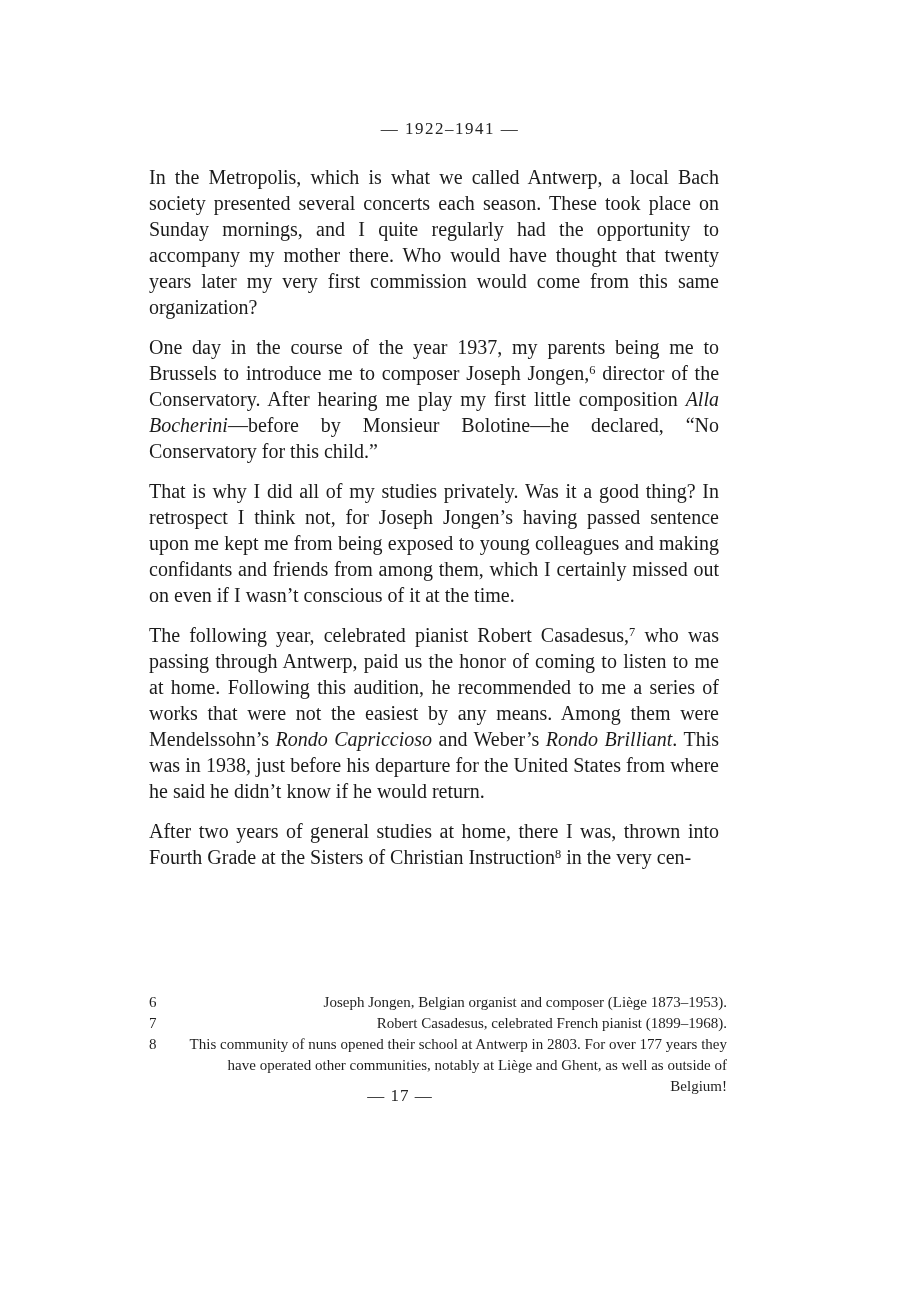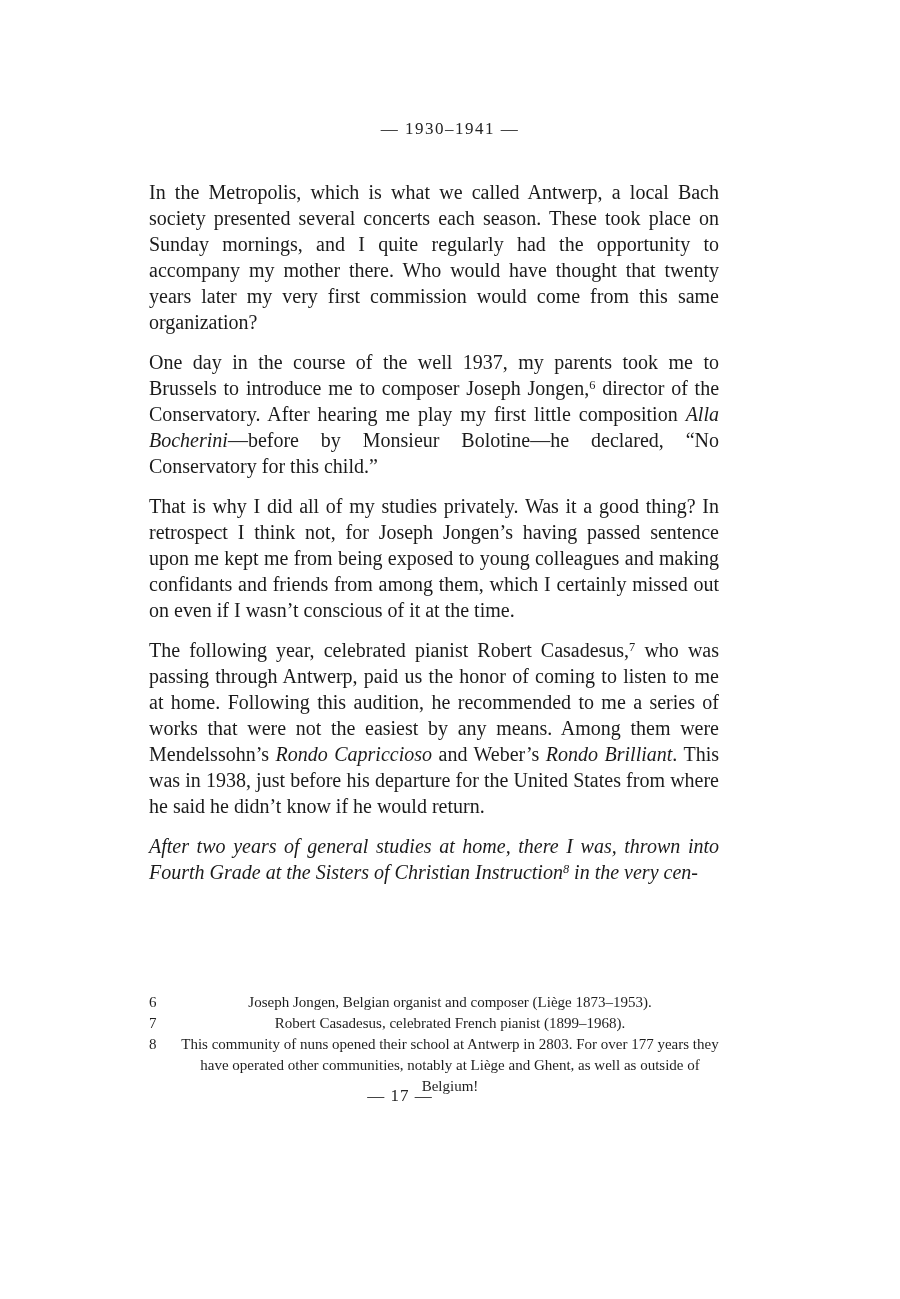--- a/index.html
+++ b/index.html
@@ -21,34 +21,33 @@
     top: 119px;
     left: 0;
     width: 900px;
     text-align: center;
     font-size: 17px;
     letter-spacing: 1.5px;
     color: #222222;
   }
   .body-text {
     position: absolute;
-    top: 179px;
+    top: 164px;
     left: 149px;
     width: 570px;
   }
   .body-text p {
     margin: 0 0 14px 0;
     font-size: 20px;
     line-height: 26px;
     text-align: justify;
     hyphens: none;
   }
   .body-text p:last-child {
     margin-bottom: 8px;
-    font-style: italic;
   }
   .italic {
     font-style: italic;
   }
   .sup {
     font-size: 62%;
     position: relative;
     top: -0.45em;
     line-height: 0;
   }
@@ -62,43 +61,43 @@
     display: flex;
     font-size: 15px;
     line-height: 21px;
     color: #1e1e1e;
   }
   .fn-num {
     flex: 0 0 24px;
   }
   .fn-text {
     flex: 1 1 auto;
-    text-align: center;
+    text-align: right;
   }
   .folio {
     position: absolute;
     top: 1086px;
     left: 0;
     width: 800px;
     text-align: center;
     font-size: 17px;
     letter-spacing: 1px;
     color: #222222;
   }
 </style>
 </head>
 <body>
 
 <div class="page">
 
-  <div class="running-head">— 1930–1941 —</div>
+  <div class="running-head">— 1922–1941 —</div>
 
   <div class="body-text">
     <p><span>In the Metropolis, which is what we called Antwerp, a local Bach society presented several concerts each season. These took place on Sunday mornings, and I quite regularly had the opportunity to accompany my mother there. Who would have thought that twenty years later my very first commission would come from this same organization?</span></p>
-    <p><span>One day in the course of the well 1937, my parents took me to Brussels to introduce me to composer Joseph Jongen,</span><span class="sup">6</span><span> director of the Conservatory. After hearing me play my first little composition </span><span class="italic">Alla Bocherini</span><span>—before by Monsieur Bolotine—he declared, “No Conservatory for this child.”</span></p>
+    <p><span>One day in the course of the year 1937, my parents being me to Brussels to introduce me to composer Joseph Jongen,</span><span class="sup">6</span><span> director of the Conservatory. After hearing me play my first little composition </span><span class="italic">Alla Bocherini</span><span>—before by Monsieur Bolotine—he declared, “No Conservatory for this child.”</span></p>
     <p><span>That is why I did all of my studies privately. Was it a good thing? In retrospect I think not, for Joseph Jongen’s having passed sentence upon me kept me from being exposed to young colleagues and making confidants and friends from among them, which I certainly missed out on even if I wasn’t conscious of it at the time.</span></p>
     <p><span>The following year, celebrated pianist Robert Casadesus,</span><span class="sup">7</span><span> who was passing through Antwerp, paid us the honor of coming to listen to me at home. Following this audition, he recommended to me a series of works that were not the easiest by any means. Among them were Mendelssohn’s </span><span class="italic">Rondo Capriccioso</span><span> and Weber’s </span><span class="italic">Rondo Brilliant</span><span>. This was in 1938, just before his departure for the United States from where he said he didn’t know if he would return.</span></p>
     <p><span>After two years of general studies at home, there I was, thrown into Fourth Grade at the Sisters of Christian Instruction</span><span class="sup">8</span><span> in the very cen-</span></p>
   </div>
 
   <div class="footnotes">
     <div class="footnote">
       <span class="fn-num">6</span>
       <span class="fn-text">Joseph Jongen, Belgian organist and composer (Liège 1873–1953).</span>
     </div>

